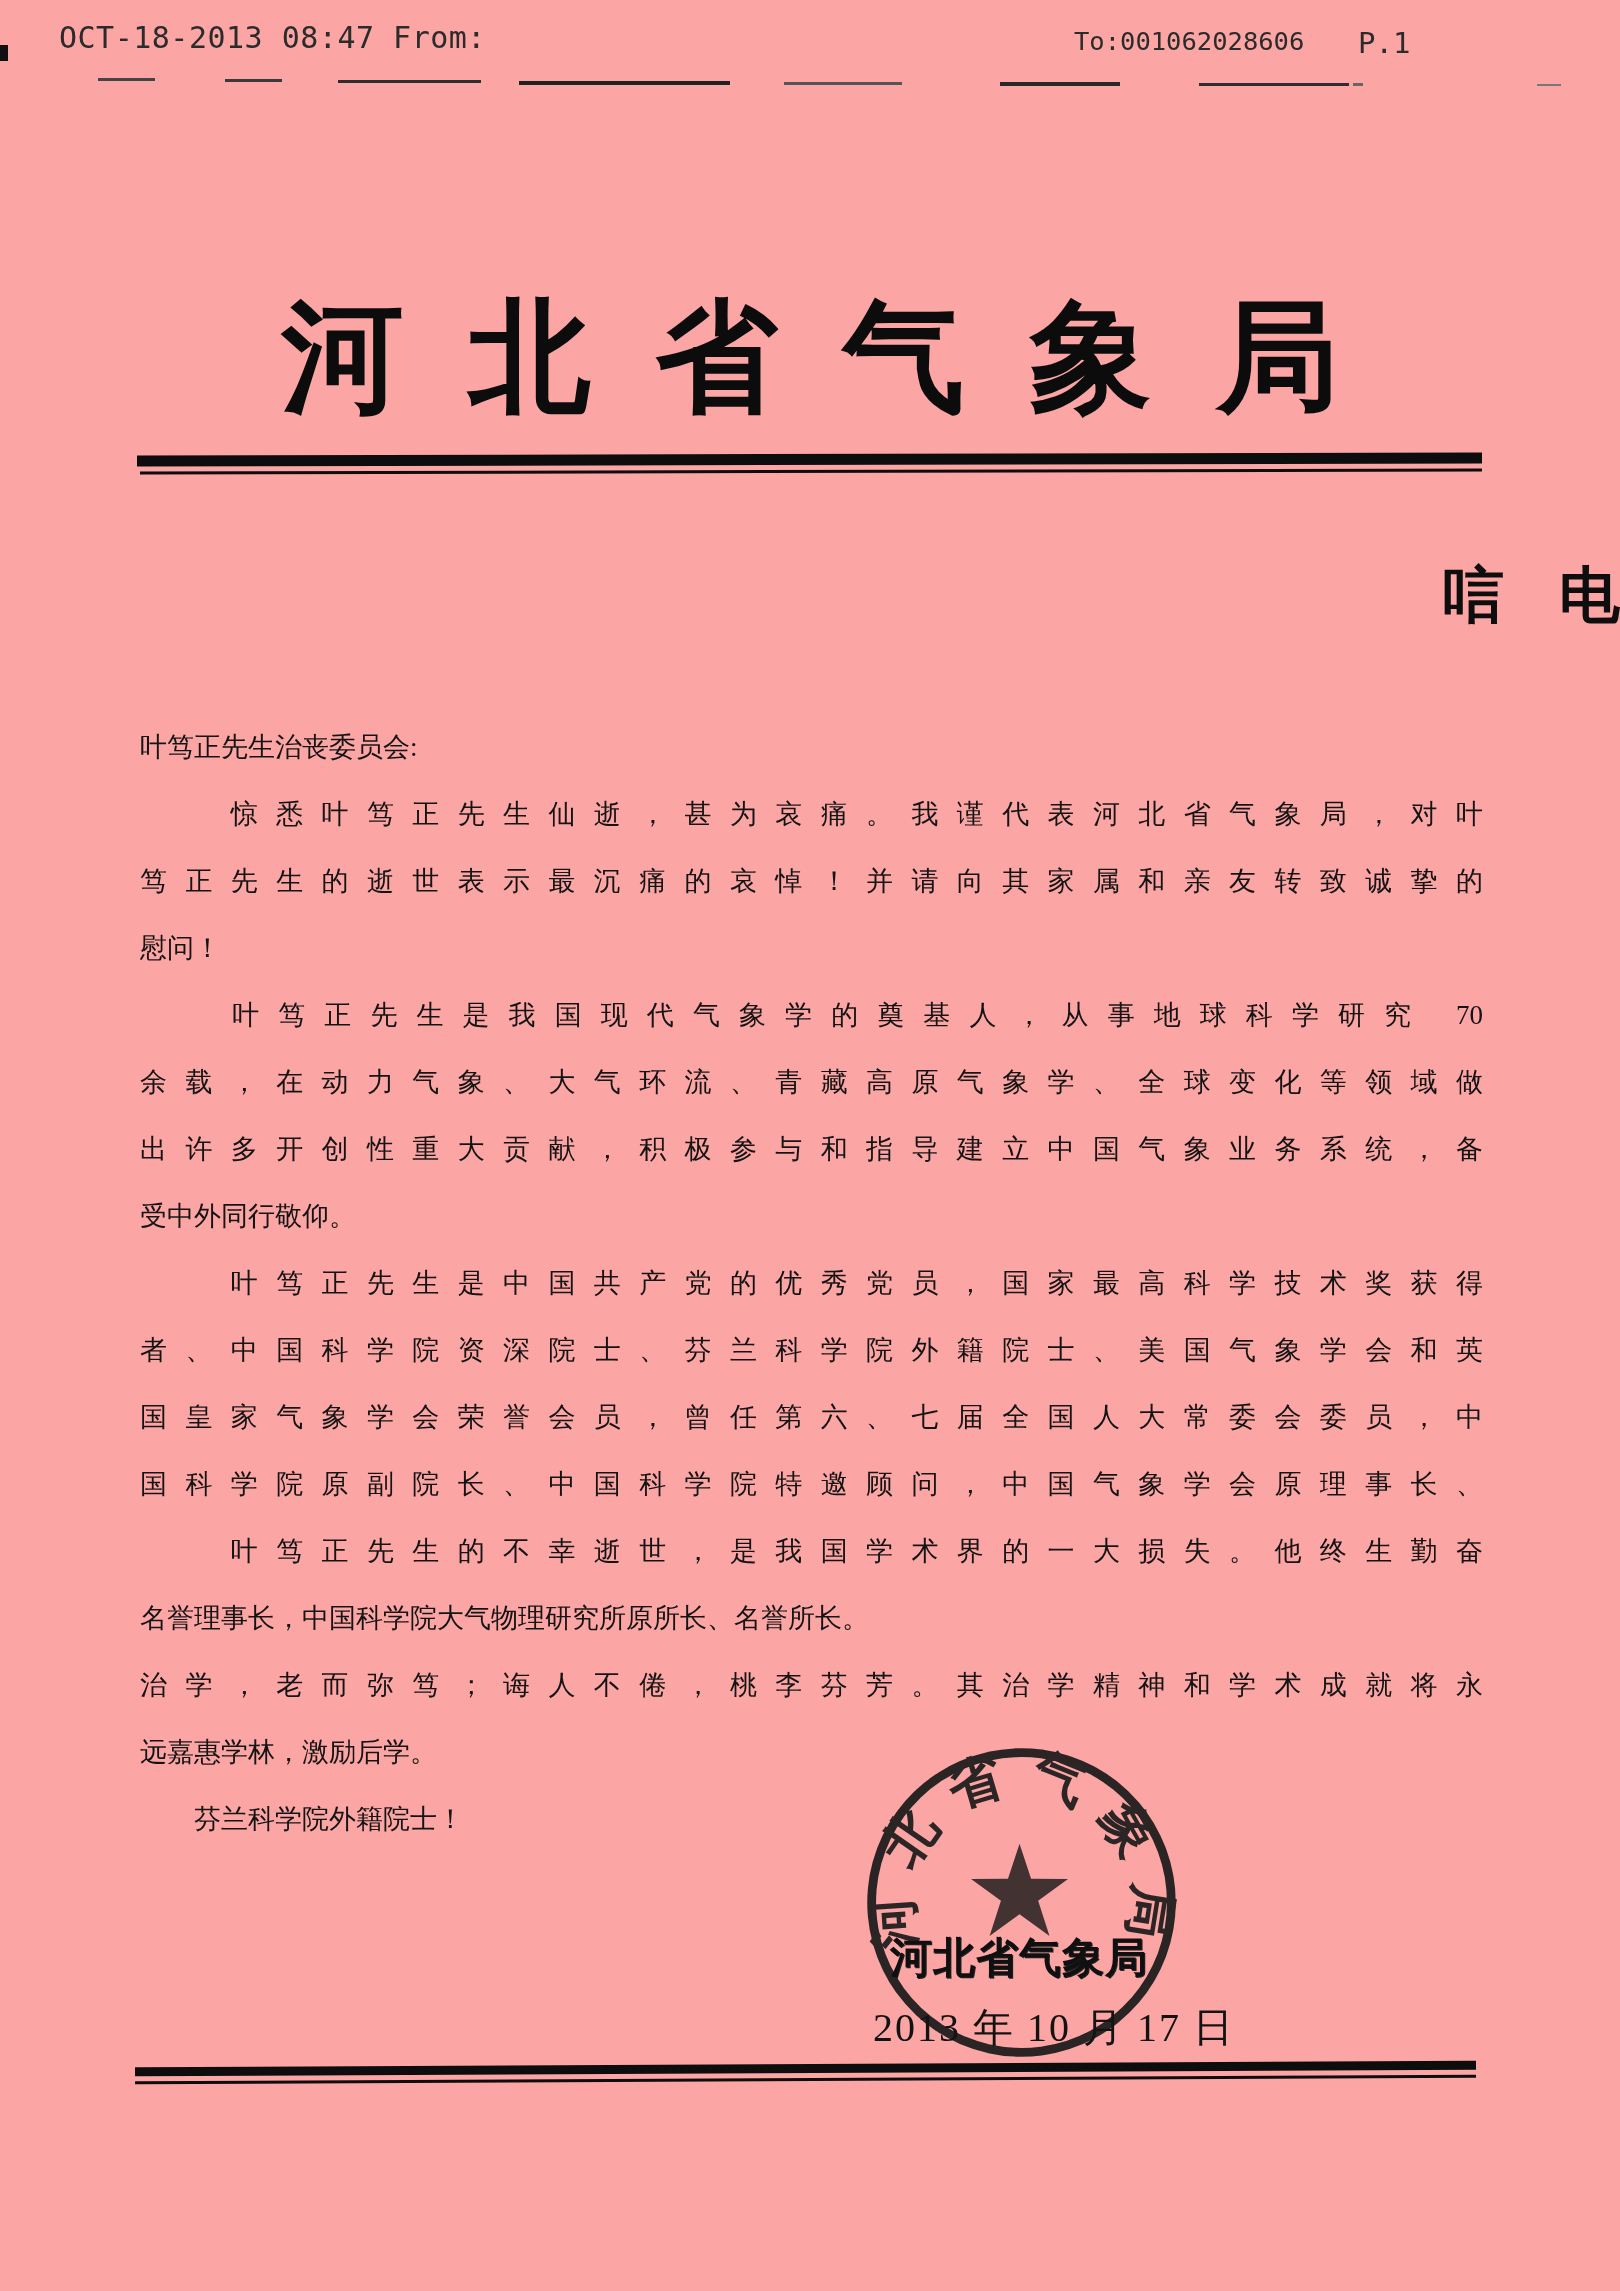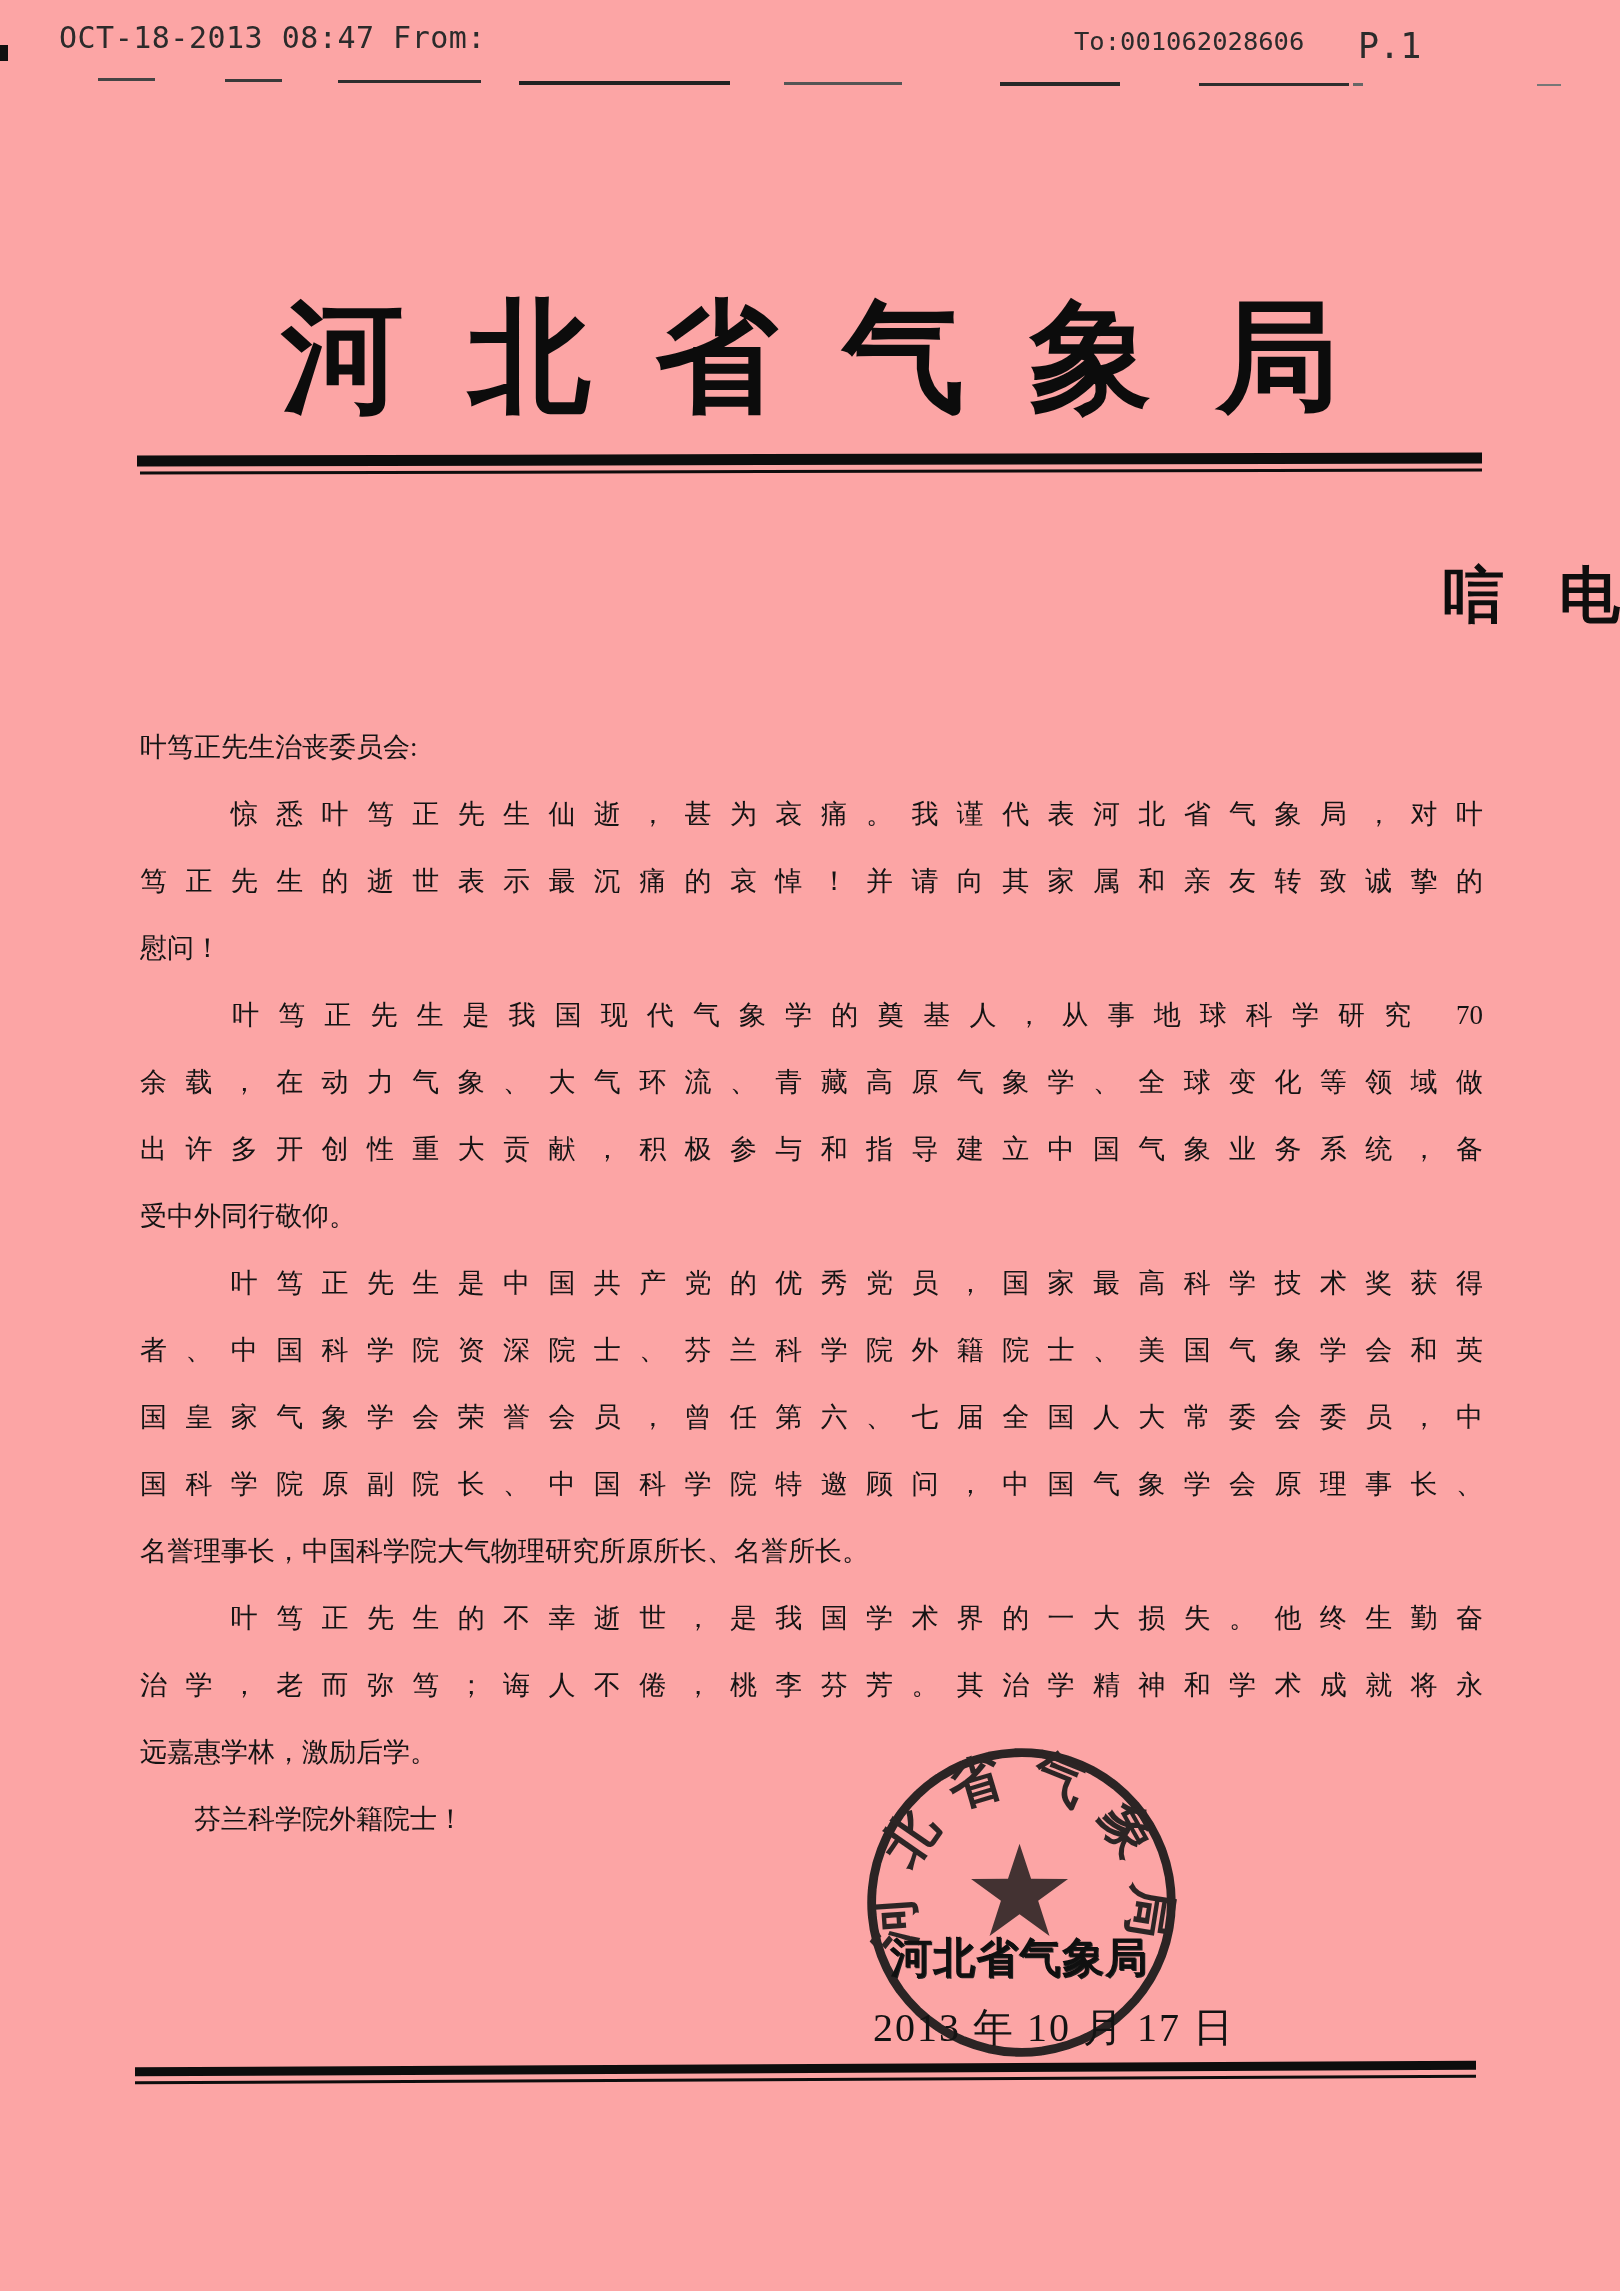--- a/index.html
+++ b/index.html
@@ -4,21 +4,21 @@
 <style>
   html,body{margin:0;padding:0;background:#9a9a9a;}
   .page{
     position:relative;width:1620px;height:2292px;background:#fca5a5;
     font-family:"Liberation Serif","DejaVu Serif",serif;color:#111;overflow:hidden;
   }
   
   .fax{position:absolute;font-family:"DejaVu Sans Mono","Liberation Mono",monospace;color:#2b2b2b;}
   .fax-sent{left:59px;top:19.6px;font-size:30px;letter-spacing:0.5px;}
   .fax-to{left:1074px;top:25.5px;font-size:25.5px;}
-  .fax-pagenum{left:1358px;top:25.5px;font-size:35px;}
+  .fax-pagenum{left:1358px;top:25.5px;font-size:29px;}
   .hseg{position:absolute;background:#333;}
   
   .letterhead{position:absolute;left:0;right:0;top:277px;text-align:center;white-space:nowrap;}
   .letterhead span{font-size:122px;font-weight:700;letter-spacing:65px;margin-right:-65px;color:#0c0c0c;}
   .rule{position:absolute;background:#0d0d0d;}
   .rule-title-thick{left:137px;top:454px;width:1345px;height:10.8px;transform:rotate(-0.12deg);}
   .rule-title-thin{left:140px;top:470px;width:1342px;height:2.9px;transform:rotate(-0.12deg);}
   
   .subject{position:absolute;left:8px;right:0;top:555px;text-align:right;white-space:nowrap;}
   .subject span{font-size:61px;font-weight:700;letter-spacing:55px;margin-right:-55px;color:#0e0e0e;}
@@ -75,22 +75,22 @@
     <div class="line fill">笃正先生的逝世表示最沉痛的哀悼！并请向其家属和亲友转致诚挚的</div>
     <div class="line">慰问！</div>
     <div class="line fill">　　叶笃正先生是我国现代气象学的奠基人，从事地球科学研究 70</div>
     <div class="line fill">余载，在动力气象、大气环流、青藏高原气象学、全球变化等领域做</div>
     <div class="line fill">出许多开创性重大贡献，积极参与和指导建立中国气象业务系统，备</div>
     <div class="line">受中外同行敬仰。</div>
     <div class="line fill">　　叶笃正先生是中国共产党的优秀党员，国家最高科学技术奖获得</div>
     <div class="line fill">者、中国科学院资深院士、芬兰科学院外籍院士、美国气象学会和英</div>
     <div class="line fill">国皇家气象学会荣誉会员，曾任第六、七届全国人大常委会委员，中</div>
     <div class="line fill">国科学院原副院长、中国科学院特邀顾问，中国气象学会原理事长、</div>
+    <div class="line fill">　　叶笃正先生的不幸逝世，是我国学术界的一大损失。他终生勤奋</div>
     <div class="line">名誉理事长，中国科学院大气物理研究所原所长、名誉所长。</div>
-    <div class="line fill">　　叶笃正先生的不幸逝世，是我国学术界的一大损失。他终生勤奋</div>
     <div class="line fill">治学，老而弥笃；诲人不倦，桃李芬芳。其治学精神和学术成就将永</div>
     <div class="line">远嘉惠学林，激励后学。</div>
     <div class="line">　　芬兰科学院外籍院士！</div>
   </main>
 
   <svg class="seal" width="333" height="333" viewBox="0 0 340 340">
     <circle cx="170" cy="170" r="153" fill="none" stroke="#1a1a1a" stroke-width="9" stroke-dasharray="26 1.5" stroke-linecap="round"></circle>
     <polygon points="168,110 179.8,145.8 217.5,145.9 187,168.2 198.6,204.1 168,182 137.4,204.1 149,168.2 118.5,145.9 156.2,145.8" fill="#181818" fill-opacity="0.88"></polygon>
     <path id="sealArc" d="M 66.8 216 A 113 113 0 1 1 278.6 201.1" fill="none"></path>
     <text font-size="54" font-weight="bold" fill="#1b1b1b" letter-spacing="22" font-family="Liberation Serif, DejaVu Serif, serif">

